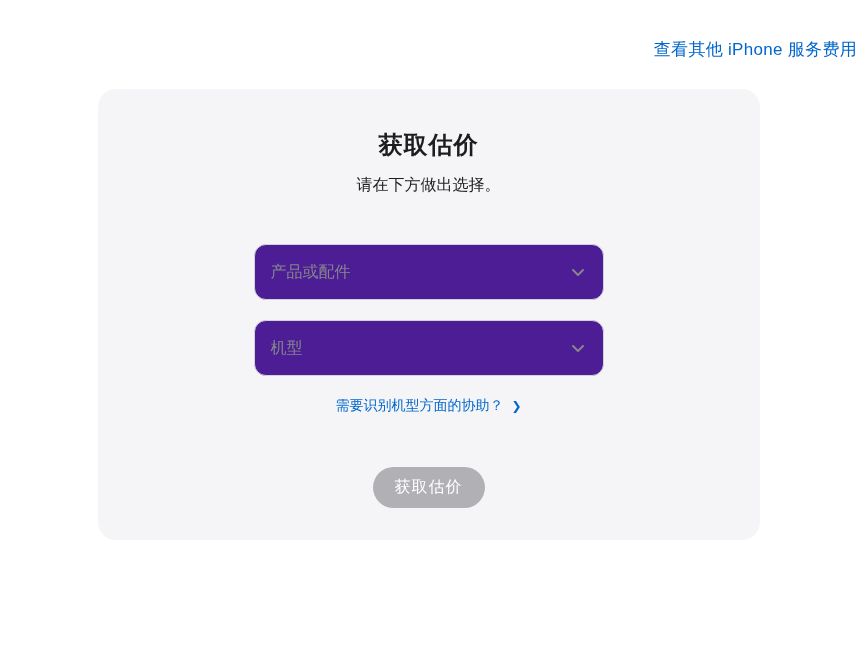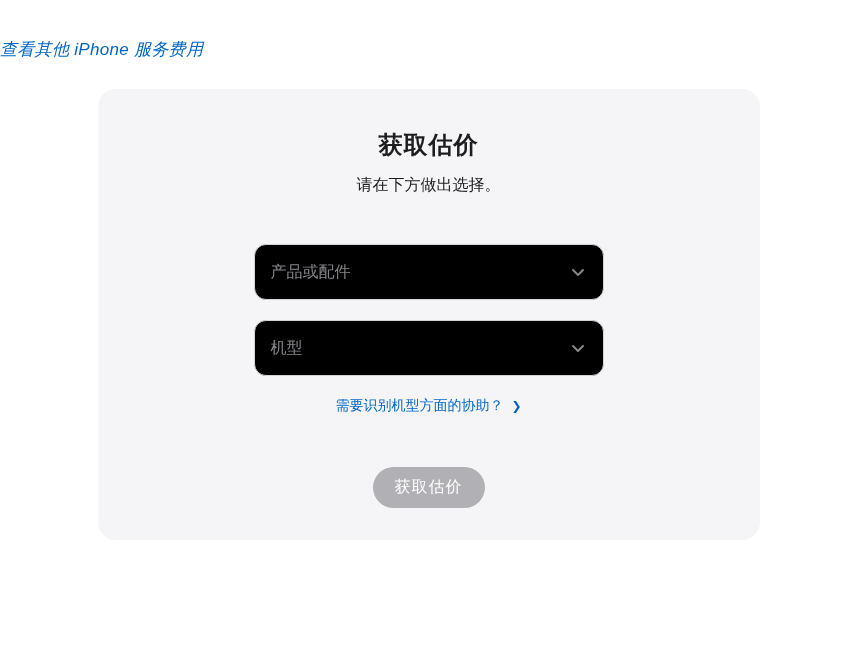--- a/index.html
+++ b/index.html
@@ -8,24 +8,23 @@
       box-sizing: border-box;
     }
     body {
       font-family: -apple-system, BlinkMacSystemFont, "SF Pro Text", "Helvetica Neue", Arial, sans-serif;
       background: #ffffff;
       width: 857px;
       height: 663px;
       overflow: hidden;
     }
     .top-link {
-      text-align: left;
+      text-align: right;
       padding-top: 38px;
       padding-bottom: 18px;
-      font-style: italic;
     }
     .top-link a {
       color: #0066cc;
       text-decoration: none;
       font-size: 17px;
       letter-spacing: 0.3px;
     }
     .card {
       background: #f5f5f7;
       border-radius: 18px;
@@ -47,21 +46,21 @@
       margin-bottom: 48px;
     }
     .select-wrapper {
       width: 350px;
       margin: 0 auto 20px auto;
       position: relative;
     }
     .select-field {
       width: 100%;
       height: 56px;
-      background: #000000;
+      background: #4c1d95;
       border: 1px solid #d2d2d7;
       border-radius: 12px;
       padding: 0 46px 0 16px;
       font-size: 16px;
       color: #86868b;
       display: flex;
       align-items: center;
       text-align: left;
       cursor: pointer;
       position: relative;

